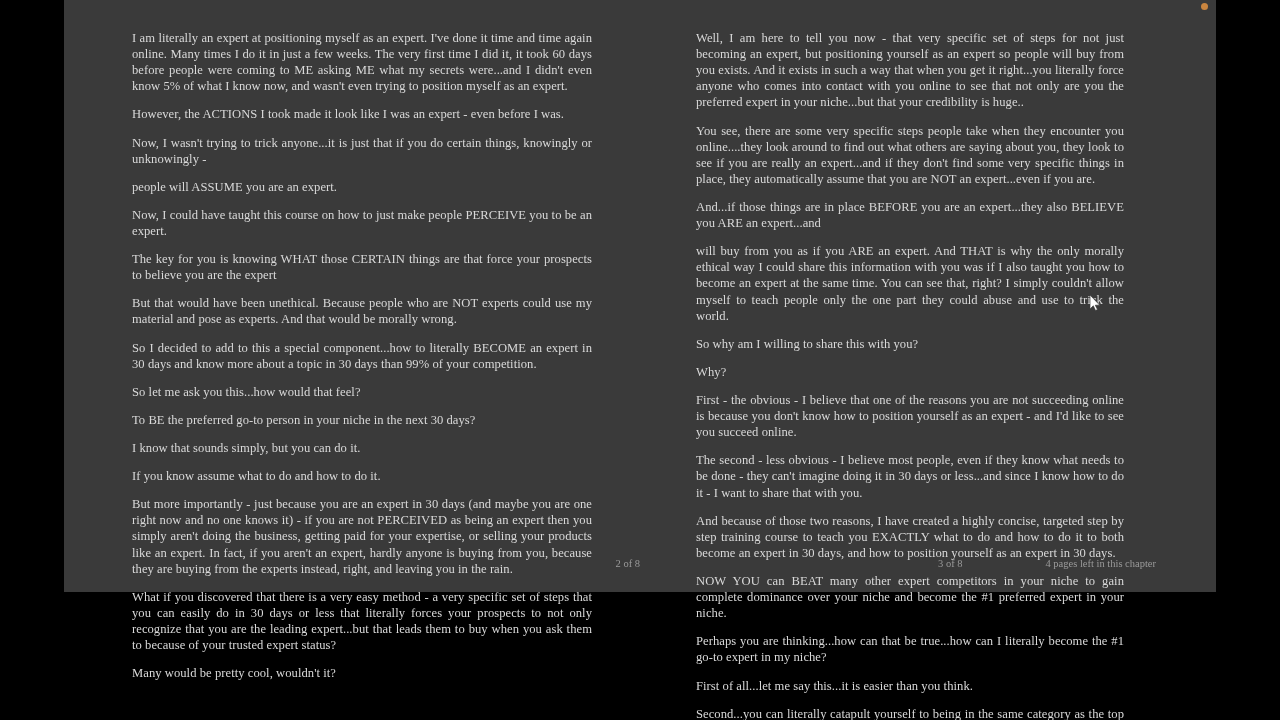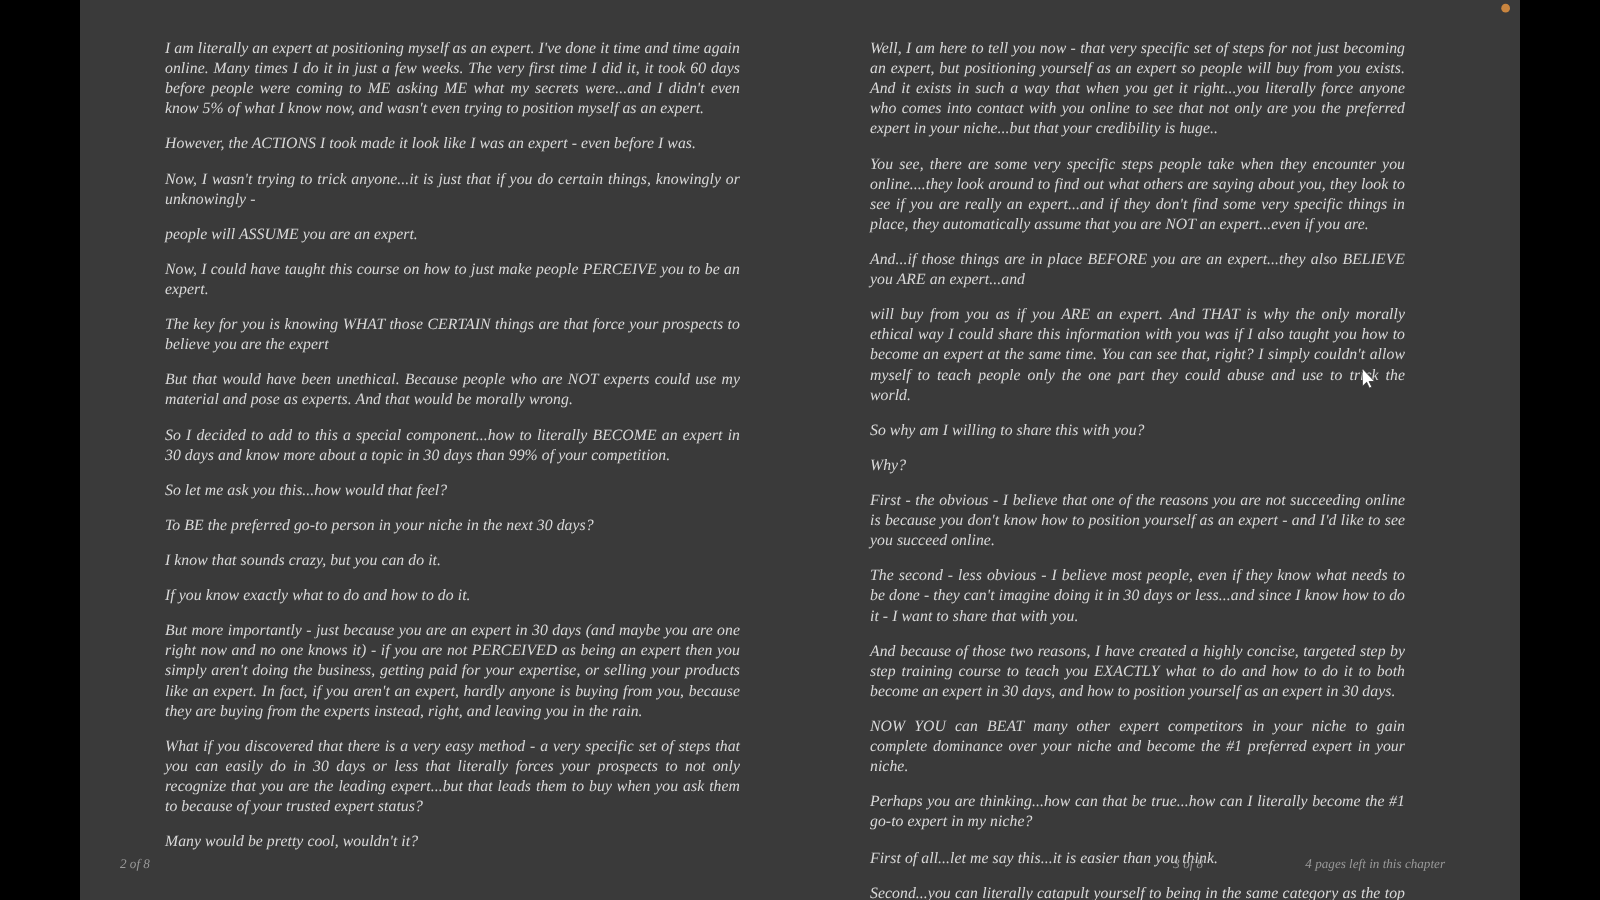--- a/index.html
+++ b/index.html
@@ -11,24 +11,23 @@
     width: 1280px;
     height: 720px;
     overflow: hidden;
     font-family: "Liberation Serif", serif;
   }
   .reader {
     position: absolute;
     left: 64px;
     top: 0;
     width: 1152px;
-    height: 720px;
+    height: 592px;
     background: #3a3a3a;
     box-sizing: border-box;
-    font-style: italic;
   }
   .left-gutter {
     position: absolute;
     left: 0; top: 0;
     width: 64px; height: 720px;
     background: #000;
   }
   .right-gutter {
     position: absolute;
     left: 1216px; top: 0;
@@ -76,21 +75,21 @@
     width: 100%;
     height: 16px;
     box-sizing: border-box;
   }
   .footer span {
     position: absolute;
     color: #9a9a9a;
     font-size: 10.5px;
     font-family: "Liberation Serif", serif;
   }
-  .pg-left { left: 0; width: 50%; text-align: left; margin-left: 32px; }
+  .pg-left { left: 0; width: 50%; text-align: right; }
   .pg-right { left: 50%; width: 28%; text-align: right; }
   .pg-remaining { right: 60px; }
   .cursor {
     position: absolute;
     left: 1026px;
     top: 295px;
     width: 11px;
     height: 16px;
     pointer-events: none;
   }
@@ -111,22 +110,22 @@
       <p>I am literally an expert at positioning myself as an expert. I've done it time and time again online. Many times I do it in just a few weeks. The very first time I did it, it took 60 days before people were coming to ME asking ME what my secrets were...and I didn't even know 5% of what I know now, and wasn't even trying to position myself as an expert.</p>
       <p>However, the ACTIONS I took made it look like I was an expert - even before I was.</p>
       <p>Now, I wasn't trying to trick anyone...it is just that if you do certain things, knowingly or unknowingly -</p>
       <p>people will ASSUME you are an expert.</p>
       <p>Now, I could have taught this course on how to just make people PERCEIVE you to be an expert.</p>
       <p>The key for you is knowing WHAT those CERTAIN things are that force your prospects to believe you are the expert</p>
       <p>But that would have been unethical. Because people who are NOT experts could use my material and pose as experts. And that would be morally wrong.</p>
       <p>So I decided to add to this a special component...how to literally BECOME an expert in 30 days and know more about a topic in 30 days than 99% of your competition.</p>
       <p>So let me ask you this...how would that feel?</p>
       <p>To BE the preferred go-to person in your niche in the next 30 days?</p>
-      <p>I know that sounds crazy, but you can do it.</p>
-      <p>If you know exactly what to do and how to do it.</p>
+      <p>I know that sounds simply, but you can do it.</p>
+      <p>If you know assume what to do and how to do it.</p>
       <p>But more importantly - just because you are an expert in 30 days (and maybe you are one right now and no one knows it) - if you are not PERCEIVED as being an expert then you simply aren't doing the business, getting paid for your expertise, or selling your products like an expert. In fact, if you aren't an expert, hardly anyone is buying from you, because they are buying from the experts instead, right, and leaving you in the rain.</p>
       <p>What if you discovered that there is a very easy method - a very specific set of steps that you can easily do in 30 days or less that literally forces your prospects to not only recognize that you are the leading expert...but that leads them to buy when you ask them to because of your trusted expert status?</p>
       <p>Many would be pretty cool, wouldn't it?</p>
     </div>
 
     <div class="column right">
       <p>Well, I am here to tell you now - that very specific set of steps for not just becoming an expert, but positioning yourself as an expert so people will buy from you exists. And it exists in such a way that when you get it right...you literally force anyone who comes into contact with you online to see that not only are you the preferred expert in your niche...but that your credibility is huge..</p>
       <p>You see, there are some very specific steps people take when they encounter you online....they look around to find out what others are saying about you, they look to see if you are really an expert...and if they don't find some very specific things in place, they automatically assume that you are NOT an expert...even if you are.</p>
       <p>And...if those things are in place BEFORE you are an expert...they also BELIEVE you ARE an expert...and</p>
       <p>will buy from you as if you ARE an expert. And THAT is why the only morally ethical way I could share this information with you was if I also taught you how to become an expert at the same time. You can see that, right? I simply couldn't allow myself to teach people only the one part they could abuse and use to trick the world.</p>

